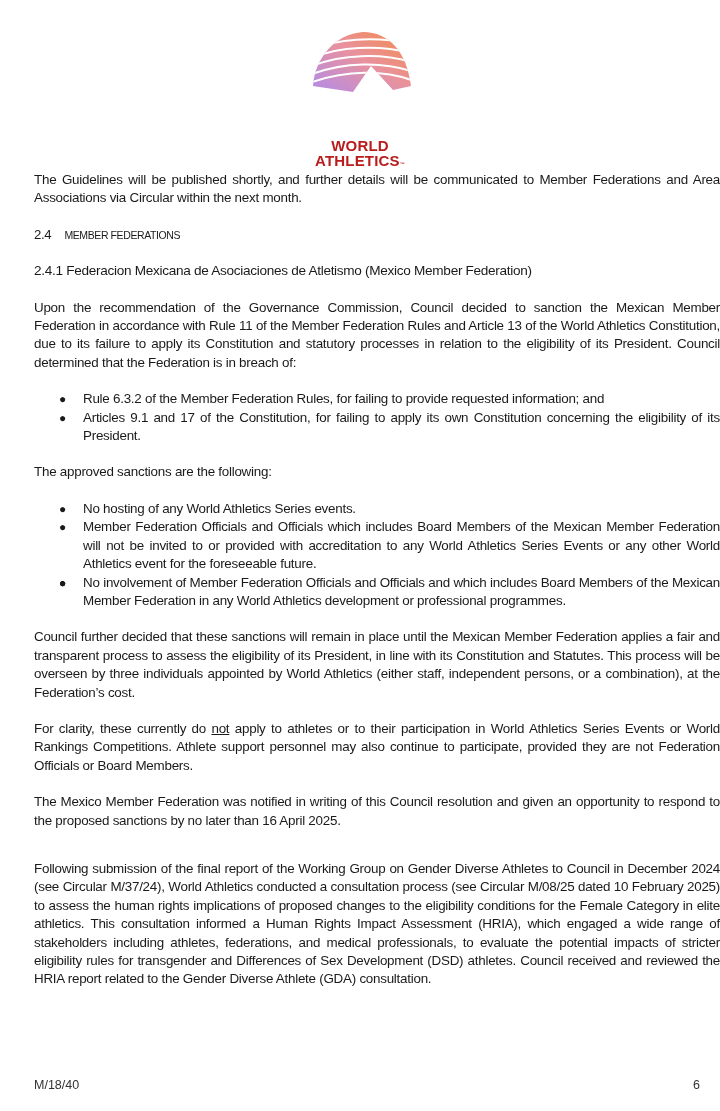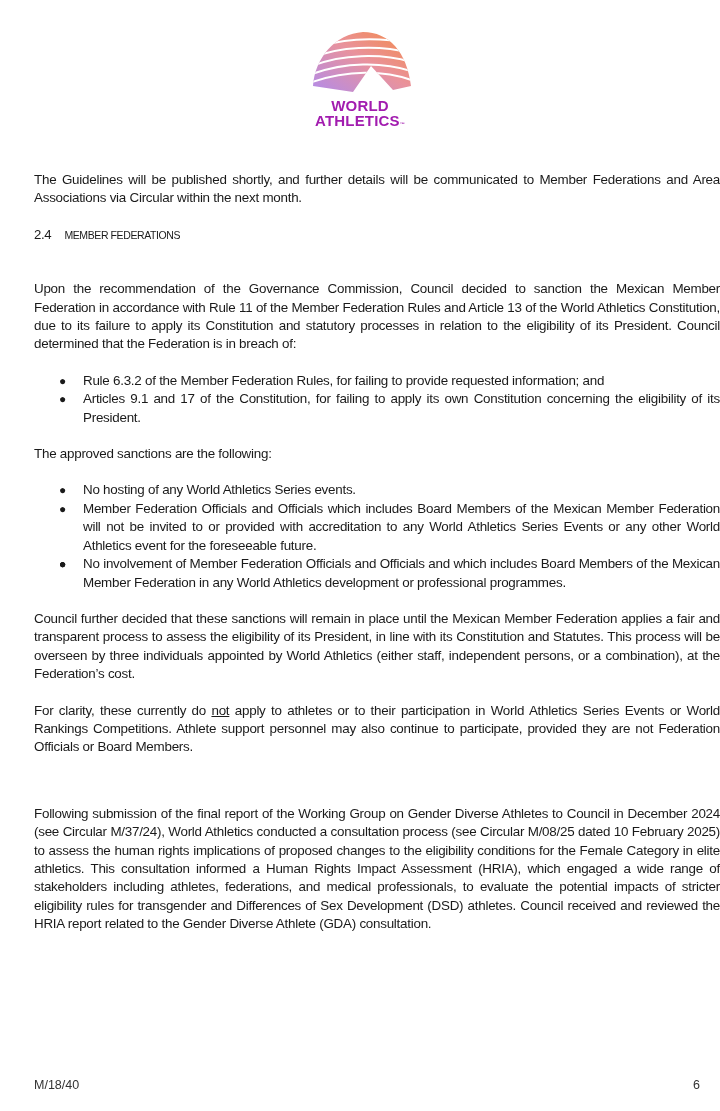--- a/index.html
+++ b/index.html
@@ -7,22 +7,23 @@
       width: 720px; height: 1111px; position: relative; overflow: hidden;
       font-family: "Liberation Sans", sans-serif; color: #1a1a1a;
     }
     .page { position: absolute; left: 0; top: 0; width: 720px; height: 1111px; }
     .logo {
       position: absolute; left: 305px; top: 28px; width: 110px; height: 102px;
     }
     .logo svg { display: block; }
     .logo-text {
       position: absolute; left: 0; width: 110px; text-align: center;
-      font-weight: bold; font-size: 15px; letter-spacing: 0.2px; color: #a21caf;
+      font-weight: bold; font-size: 15px; letter-spacing: 0.2px; color: #b91c1c;
       line-height: 15px;
+      margin-top: 40px;
     }
     .logo-text.l1 { top: 70px; }
     .logo-text.l2 { top: 85px; }
     .tm { font-size: 5px; vertical-align: baseline; }
 
     .content {
       position: absolute; left: 34px; top: 153px; width: 686px;
       font-size: 13.4px; line-height: 18.4px; letter-spacing: -0.25px;
     }
     p { margin: 0; }
@@ -77,20 +78,21 @@
   </div>
 
   <div class="content">
     <div class="gap"></div>
     <p class="just">The Guidelines will be published shortly, and further details will be communicated to Member Federations and Area Associations via Circular within the next month.</p>
     <div class="gap"></div>
 
     <p class="h-sc"><span>2.4 </span><span class="sc">Member Federations</span></p>
     <div class="gap"></div>
 
+    <p class="h-sub">2.4.1 Federacion Mexicana de Asociaciones de Atletismo (Mexico Member Federation)</p>
     <div class="gap"></div>
 
     <p class="just">Upon the recommendation of the Governance Commission, Council decided to sanction the Mexican Member Federation in accordance with Rule 11 of the Member Federation Rules and Article 13 of the World Athletics Constitution, due to its failure to apply its Constitution and statutory processes in relation to the eligibility of its President. Council determined that the Federation is in breach of:</p>
     <div class="gap"></div>
 
     <ul>
       <li><span class="bullet">●</span><span>Rule 6.3.2 of the Member Federation Rules, for failing to provide requested information; and</span></li>
       <li><span class="bullet">●</span><span>Articles 9.1 and 17 of the Constitution, for failing to apply its own Constitution concerning the eligibility of its President.</span></li>
     </ul>
     <div class="gap"></div>
@@ -106,20 +108,21 @@
       <li><span class="bullet">●</span><span>No involvement of Member Federation Officials and Officials and which includes Board Members of the Mexican Member Federation in any World Athletics development or professional programmes.</span></li>
     </ul>
     <div class="gap"></div>
 
     <p class="just">Council further decided that these sanctions will remain in place until the Mexican Member Federation applies a fair and transparent process to assess the eligibility of its President, in line with its Constitution and Statutes. This process will be overseen by three individuals appointed by World Athletics (either staff, independent persons, or a combination), at the Federation’s cost.</p>
     <div class="gap"></div>
 
     <p class="just"><span>For clarity, these currently do </span><u>not</u><span> apply to athletes or to their participation in World Athletics Series Events or World Rankings Competitions. Athlete support personnel may also continue to participate, provided they are not Federation Officials or Board Members.</span></p>
     <div class="gap"></div>
 
+    <p class="just">The Mexico Member Federation was notified in writing of this Council resolution and given an opportunity to respond to the proposed sanctions by no later than 16 April 2025.</p>
     <div class="gap-s"></div>
 
     <div class="gap"></div>
 
     <p class="just">Following submission of the final report of the Working Group on Gender Diverse Athletes to Council in December 2024 (see Circular M/37/24), World Athletics conducted a consultation process (see Circular M/08/25 dated 10 February 2025) to assess the human rights implications of proposed changes to the eligibility conditions for the Female Category in elite athletics. This consultation informed a Human Rights Impact Assessment (HRIA), which engaged a wide range of stakeholders including athletes, federations, and medical professionals, to evaluate the potential impacts of stricter eligibility rules for transgender and Differences of Sex Development (DSD) athletes. Council received and reviewed the HRIA report related to the Gender Diverse Athlete (GDA) consultation.</p>
   </div>
 
   <div class="footer left">M/18/40</div>
   <div class="footer right">6</div>
 </div>

